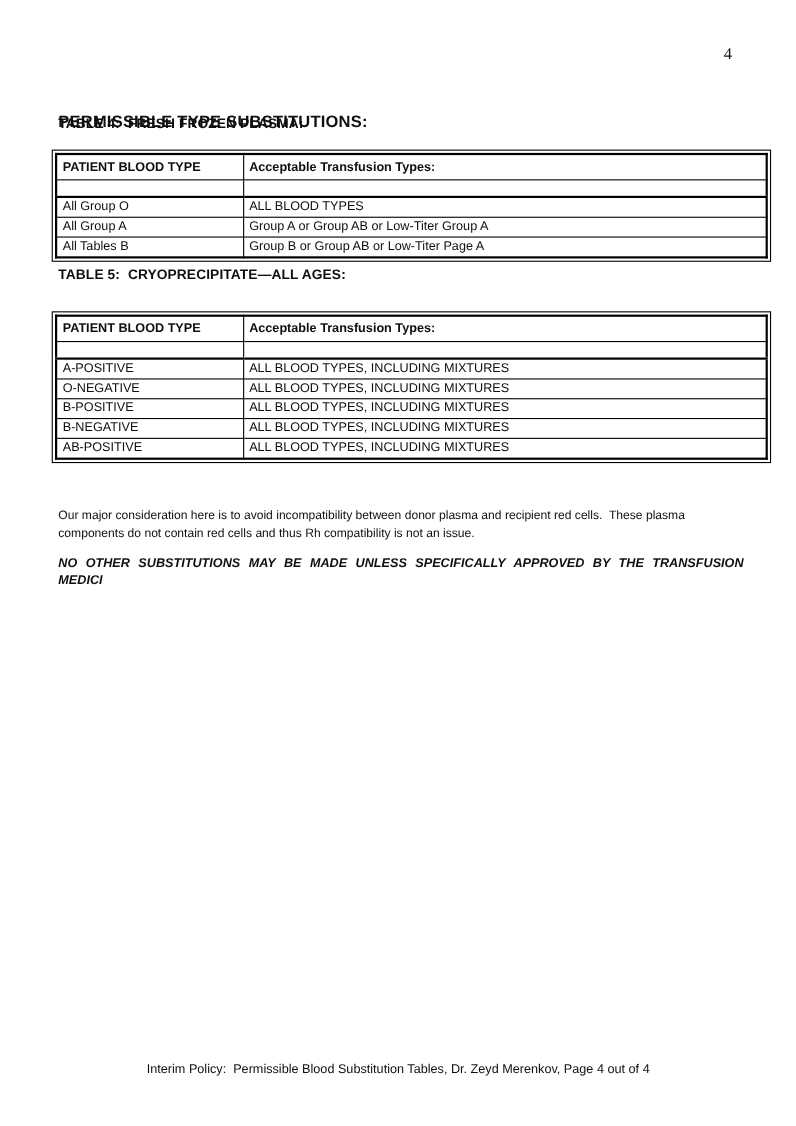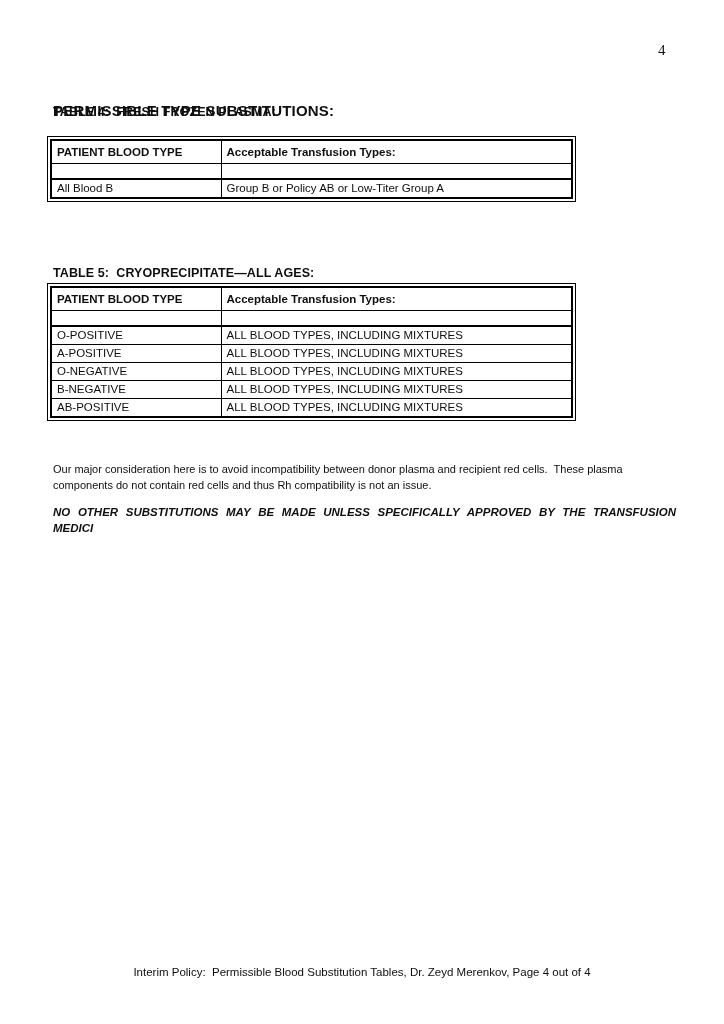--- a/index.html
+++ b/index.html
@@ -24,25 +24,25 @@
     top: 58px; left: 53px; width: 630px;
     font-size: 15px; font-weight: 700; line-height: 21px;
     letter-spacing: 0.2px; white-space: pre-wrap;
   }
 
   .table-caption {
     left: 53px; font-size: 12.5px; font-weight: 700;
     white-space: pre-wrap; letter-spacing: 0.1px;
   }
   .caption-t4 { top: 105px; }
-  .caption-t5 { top: 266px; }
+  .caption-t5 { top: 243px; }
 
   table.doc-table {
     position: absolute;
-    left: 50px; width: 523px;
+    left: 50px; width: 648px;
     border-collapse: collapse;
     table-layout: fixed;
     border: 2px solid #000;
     outline: 1px solid #000;
     outline-offset: 2px;
     background: #fff;
   }
   .t4 { top: 139px; }
   .t5 { top: 286px; }
   table.doc-table col.c1 { width: 170px; }
@@ -101,22 +101,30 @@
     <tbody>
       <tr class="head-row">
         <th>PATIENT BLOOD TYPE</th>
         <th>Acceptable Transfusion Types:</th>
       </tr>
       <tr class="spacer-row">
           <td></td>
           <td></td>
         </tr>
       <tr class="data-row">
-        <td>All Blood B</td>
-        <td>Group B or Policy AB or Low-Titer Group A</td>
+        <td>All Group O</td>
+        <td>ALL BLOOD TYPES</td>
+      </tr>
+      <tr class="data-row">
+        <td>All Group A</td>
+        <td>Group A or Group AB or Low-Titer Group A</td>
+      </tr>
+      <tr class="data-row">
+        <td>All Tables B</td>
+        <td>Group B or Group AB or Low-Titer Page A</td>
       </tr>
     </tbody>
   </table>
 
   <div class="abs table-caption caption-t5">TABLE 5:  CRYOPRECIPITATE—ALL AGES:</div>
 
   <table class="doc-table t5">
     <colgroup>
         <col class="c1">
         <col class="c2">
@@ -124,29 +132,29 @@
     <tbody>
       <tr class="head-row">
         <th>PATIENT BLOOD TYPE</th>
         <th>Acceptable Transfusion Types:</th>
       </tr>
       <tr class="spacer-row">
           <td></td>
           <td></td>
         </tr>
       <tr class="data-row">
-        <td>O-POSITIVE</td>
-        <td>ALL BLOOD TYPES, INCLUDING MIXTURES</td>
-      </tr>
-      <tr class="data-row">
         <td>A-POSITIVE</td>
         <td>ALL BLOOD TYPES, INCLUDING MIXTURES</td>
       </tr>
       <tr class="data-row">
         <td>O-NEGATIVE</td>
+        <td>ALL BLOOD TYPES, INCLUDING MIXTURES</td>
+      </tr>
+      <tr class="data-row">
+        <td>B-POSITIVE</td>
         <td>ALL BLOOD TYPES, INCLUDING MIXTURES</td>
       </tr>
       <tr class="data-row">
         <td>B-NEGATIVE</td>
         <td>ALL BLOOD TYPES, INCLUDING MIXTURES</td>
       </tr>
       <tr class="data-row">
         <td>AB-POSITIVE</td>
         <td>ALL BLOOD TYPES, INCLUDING MIXTURES</td>
       </tr>

